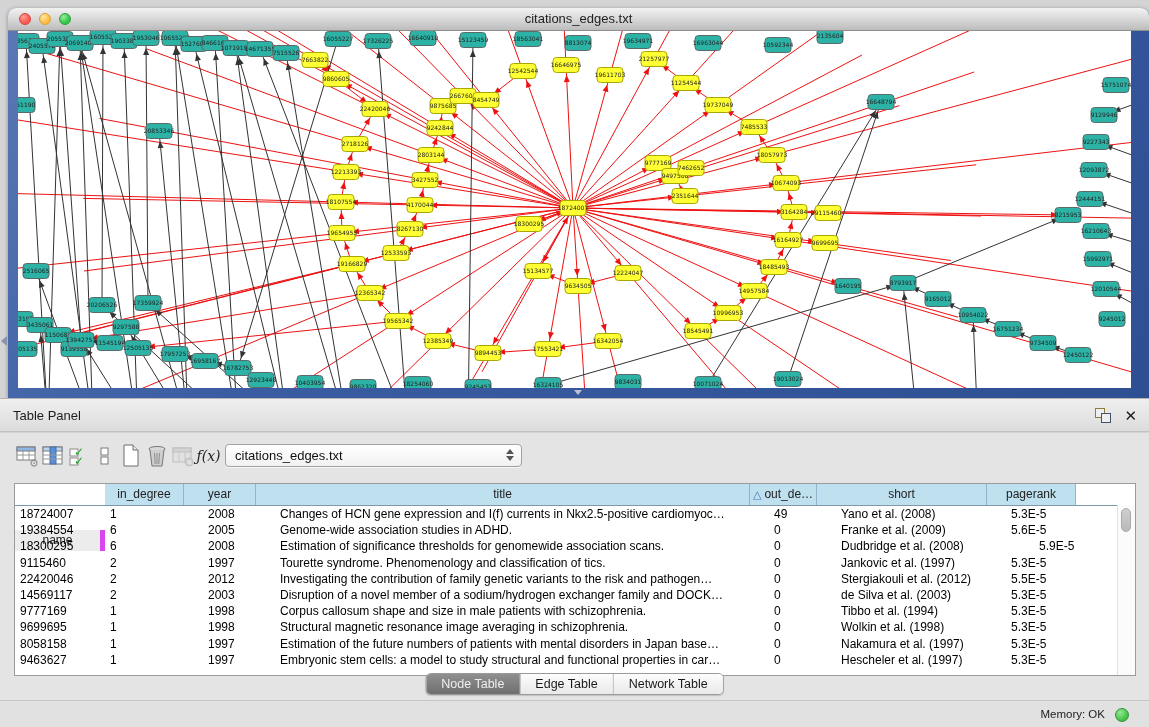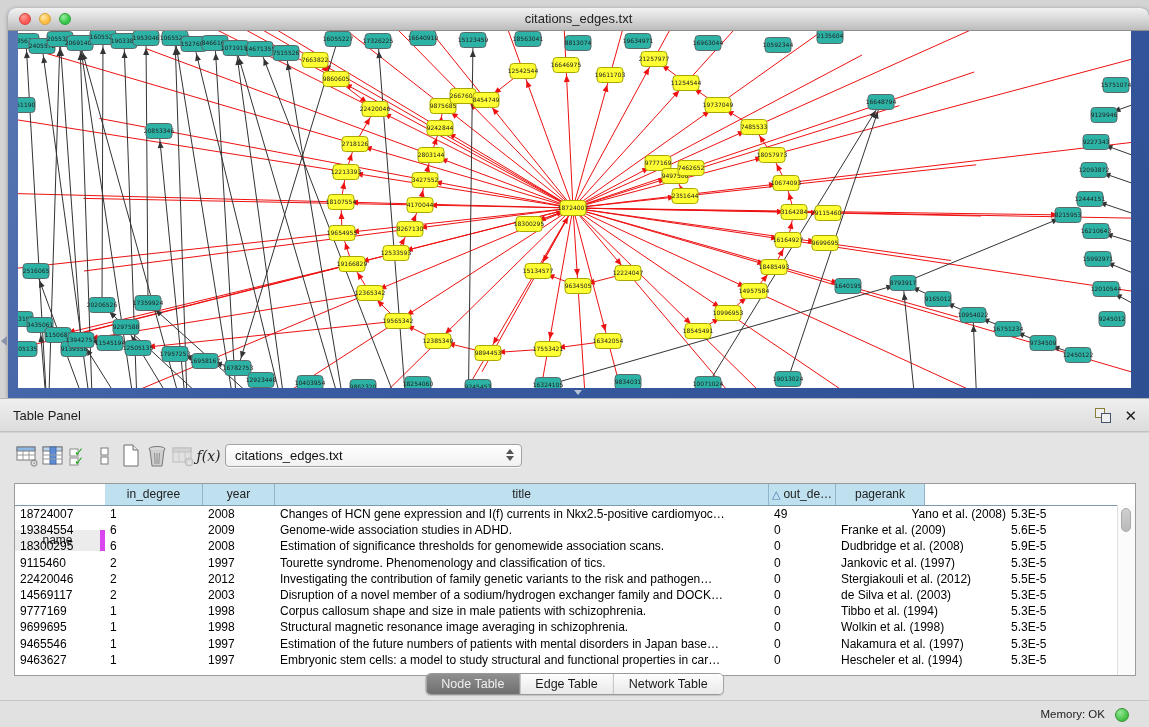--- a/index.html
+++ b/index.html
@@ -928,53 +928,54 @@
       <span id="combo-value">citations_edges.txt</span>
       <div id="combo-arrows">
           <div class="up"></div>
           <div class="down"></div>
         </div>
     </div>
 
     <div id="table-box">
       <div id="thead">
           <div class="hcell first" style="width: 90px;"><span>name</span></div>
-          <div class="hcell" style="width: 98px;"><span>in_degree</span></div>
+          <div class="hcell" style="width: 79px;"><span>in_degree</span></div>
           <div class="hcell" style="width: 72px;"><span>year</span></div>
           <div class="hcell" style="width: 494px;"><span>title</span></div>
           <div class="hcell" style="width: 67px;"><span class="sort-glyph">△</span><span>out_de…</span></div>
+          <div class="hcell" style="width: 170px;"><span>short</span></div>
           <div class="hcell" style="width: 89px;"><span>pagerank</span></div>
         </div>
       <div id="tbody">
           <div class="trow">
             <div class="tcell" style="width: 90px;">18724007</div>
             <div class="tcell" style="width: 98px;">1</div>
             <div class="tcell" style="width: 72px;">2008</div>
             <div class="tcell" style="width: 494px;">Changes of HCN gene expression and I(f) currents in Nkx2.5-positive cardiomyoc…</div>
             <div class="tcell" style="width: 67px;">49</div>
-            <div class="tcell" style="width: 170px; text-align: right;">Yano et al. (2008)</div>
+            <div class="tcell" style="width: 170px;">Yano et al. (2008)</div>
             <div class="tcell" style="width: 89px;">5.3E-5</div>
           </div>
           <div class="trow">
             <div class="tcell" style="width: 90px;">19384554</div>
             <div class="tcell" style="width: 98px;">6</div>
-            <div class="tcell" style="width: 72px;">2009</div>
+            <div class="tcell" style="width: 72px;">2005</div>
             <div class="tcell" style="width: 494px;">Genome-wide association studies in ADHD.</div>
             <div class="tcell" style="width: 67px;">0</div>
             <div class="tcell" style="width: 170px;">Franke et al. (2009)</div>
             <div class="tcell" style="width: 89px;">5.6E-5</div>
           </div>
           <div class="trow">
             <div class="tcell" style="width: 90px;">18300295</div>
             <div class="tcell" style="width: 98px;">6</div>
             <div class="tcell" style="width: 72px;">2008</div>
             <div class="tcell" style="width: 494px;">Estimation of significance thresholds for genomewide association scans.</div>
             <div class="tcell" style="width: 67px;">0</div>
             <div class="tcell" style="width: 170px;">Dudbridge et al. (2008)</div>
-            <div class="tcell" style="width: 89px;">5.9E-5</div>
+            <div class="tcell" style="width: 89px; margin-left: 28px;">5.9E-5</div>
           </div>
           <div class="trow">
             <div class="tcell" style="width: 90px;">9115460</div>
             <div class="tcell" style="width: 98px;">2</div>
             <div class="tcell" style="width: 72px;">1997</div>
             <div class="tcell" style="width: 494px;">Tourette syndrome. Phenomenology and classification of tics.</div>
             <div class="tcell" style="width: 67px;">0</div>
             <div class="tcell" style="width: 170px;">Jankovic et al. (1997)</div>
             <div class="tcell" style="width: 89px;">5.3E-5</div>
           </div>
@@ -1008,35 +1009,35 @@
           <div class="trow">
             <div class="tcell" style="width: 90px;">9699695</div>
             <div class="tcell" style="width: 98px;">1</div>
             <div class="tcell" style="width: 72px;">1998</div>
             <div class="tcell" style="width: 494px;">Structural magnetic resonance image averaging in schizophrenia.</div>
             <div class="tcell" style="width: 67px;">0</div>
             <div class="tcell" style="width: 170px;">Wolkin et al. (1998)</div>
             <div class="tcell" style="width: 89px;">5.3E-5</div>
           </div>
           <div class="trow">
-            <div class="tcell" style="width: 90px;">9465546</div>
+            <div class="tcell" style="width: 90px;">8058158</div>
             <div class="tcell" style="width: 98px;">1</div>
             <div class="tcell" style="width: 72px;">1997</div>
             <div class="tcell" style="width: 494px;">Estimation of the future numbers of patients with mental disorders in Japan base…</div>
             <div class="tcell" style="width: 67px;">0</div>
             <div class="tcell" style="width: 170px;">Nakamura et al. (1997)</div>
             <div class="tcell" style="width: 89px;">5.3E-5</div>
           </div>
           <div class="trow">
             <div class="tcell" style="width: 90px;">9463627</div>
             <div class="tcell" style="width: 98px;">1</div>
             <div class="tcell" style="width: 72px;">1997</div>
             <div class="tcell" style="width: 494px;">Embryonic stem cells: a model to study structural and functional properties in car…</div>
             <div class="tcell" style="width: 67px;">0</div>
-            <div class="tcell" style="width: 170px;">Hescheler et al. (1994)</div>
+            <div class="tcell" style="width: 170px;">Hescheler et al. (1997)</div>
             <div class="tcell" style="width: 89px;">5.3E-5</div>
           </div>
         </div>
       <div id="vscroll">
           <div class="thumb"></div>
         </div>
     </div>
 
     <div id="tabs">
         <div class="tab active">Node Table</div>

